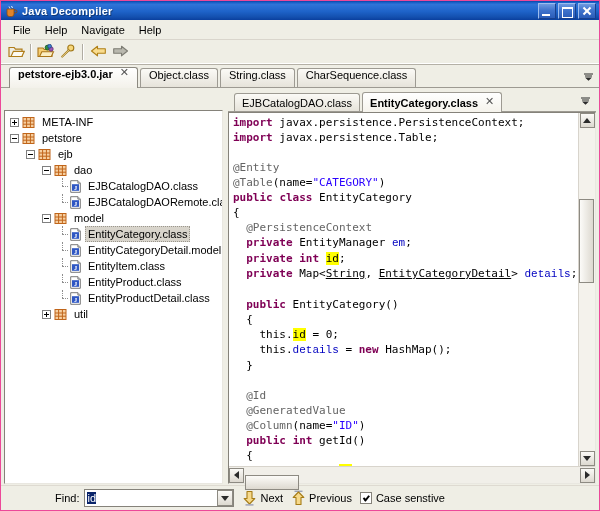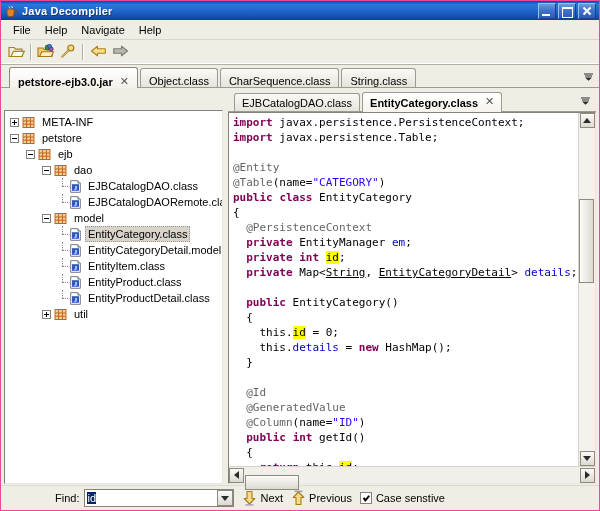--- a/index.html
+++ b/index.html
@@ -76,21 +76,21 @@
 
   
   .tabstrip{
     flex:0 0 22px;height:22px;background:#efeee5;
     display:flex;align-items:flex-end;
     padding-left:8px;position:relative;
     border-bottom:1px solid #9d9a92;
   }
   .tab{
     height:19px;box-sizing:border-box;
-    display:flex;align-items:flex-end;
+    display:flex;align-items:flex-start;
     padding:0 8px;margin-right:2px;
     font-size:11px;color:#000;cursor:default;
     background:linear-gradient(to bottom,#fbfaf6,#e6e3da);
     border:1px solid #9d9a92;border-bottom:none;
     border-radius:3px 3px 0 0;
   }
   .tab.active{
     font-weight:bold;height:21px;
     background:linear-gradient(to bottom,#ffffff,#f3f1ea);
     border-color:#8c8980;
@@ -167,21 +167,21 @@
   .code{
     flex:1 1 auto;overflow:hidden;background:#fff;
     font-family:"DejaVu Sans Mono","Liberation Mono",monospace;
     font-size:11px;line-height:15px;
     padding:2px 0 0 4px;white-space:pre;color:#000;
     min-width:0;
   }
   .kw{color:#7f0055;font-weight:bold;}
   .str{color:#2a00ff;}
   .ann{color:#646464;}
-  .fld{color:#0000c0;}
+  .fld{color:#0000c0;font-family:Liberation Mono, monospace;}
   .typ{color:#000;text-decoration:underline;}
   .hl{background:#ffff00;}
 
   
   .vsb{
     width:16px;flex:0 0 16px;background:#f1efe9;
     border-left:1px solid #d8d4cc;
     display:flex;flex-direction:column;align-items:center;
     position:relative;
   }
@@ -335,24 +335,24 @@
 
   <div class="tabstrip">
     <div class="tab active">
       <span>petstore-ejb3.0.jar</span>
       <span class="x">✕</span>
     </div>
     <div class="tab">
       <span>Object.class</span>
     </div>
     <div class="tab">
+      <span>String.class</span>
+    </div>
+    <div class="tab">
       <span>CharSequence.class</span>
-    </div>
-    <div class="tab">
-      <span>String.class</span>
     </div>
     <div class="tab-overflow">
       <span>
         <svg width="11" height="9" viewBox="0 0 11 9">
           <path d="M1 2h9M2 4h7M3.5 6l2 2 2-2z" stroke="#2b2b2b" stroke-width="1.2" fill="#2b2b2b"></path>
         </svg>
       </span>
     </div>
   </div>
 

